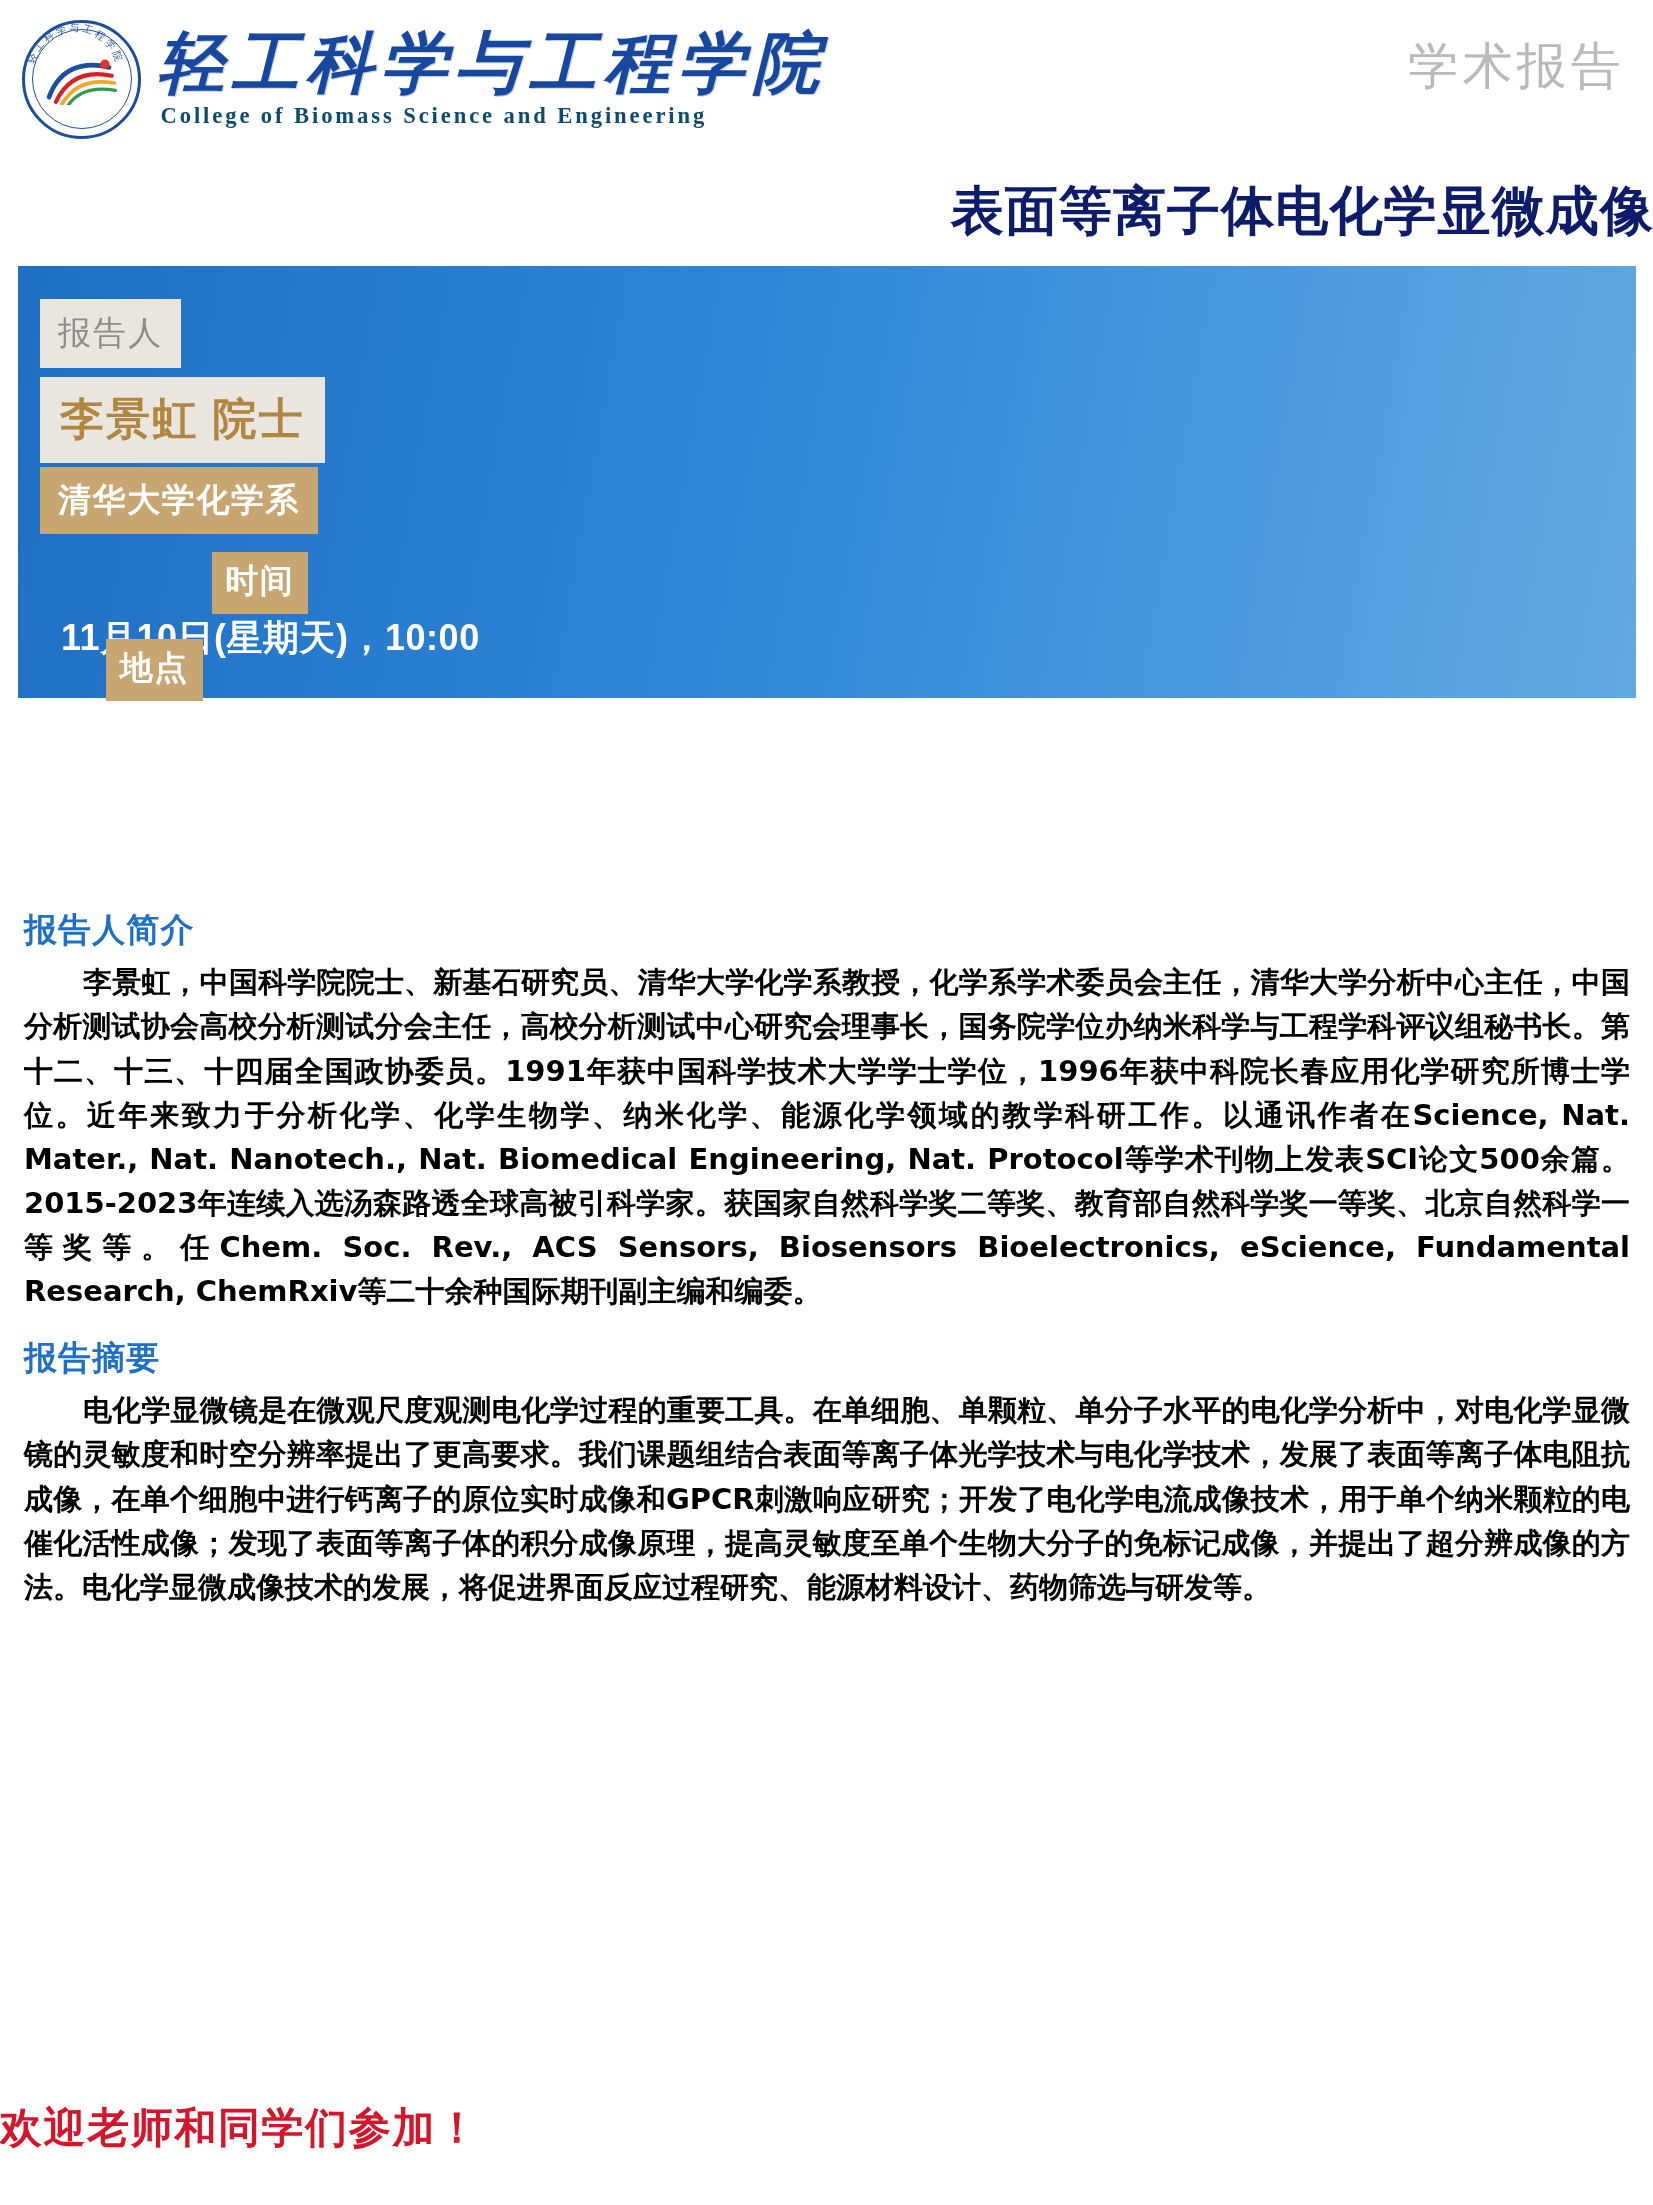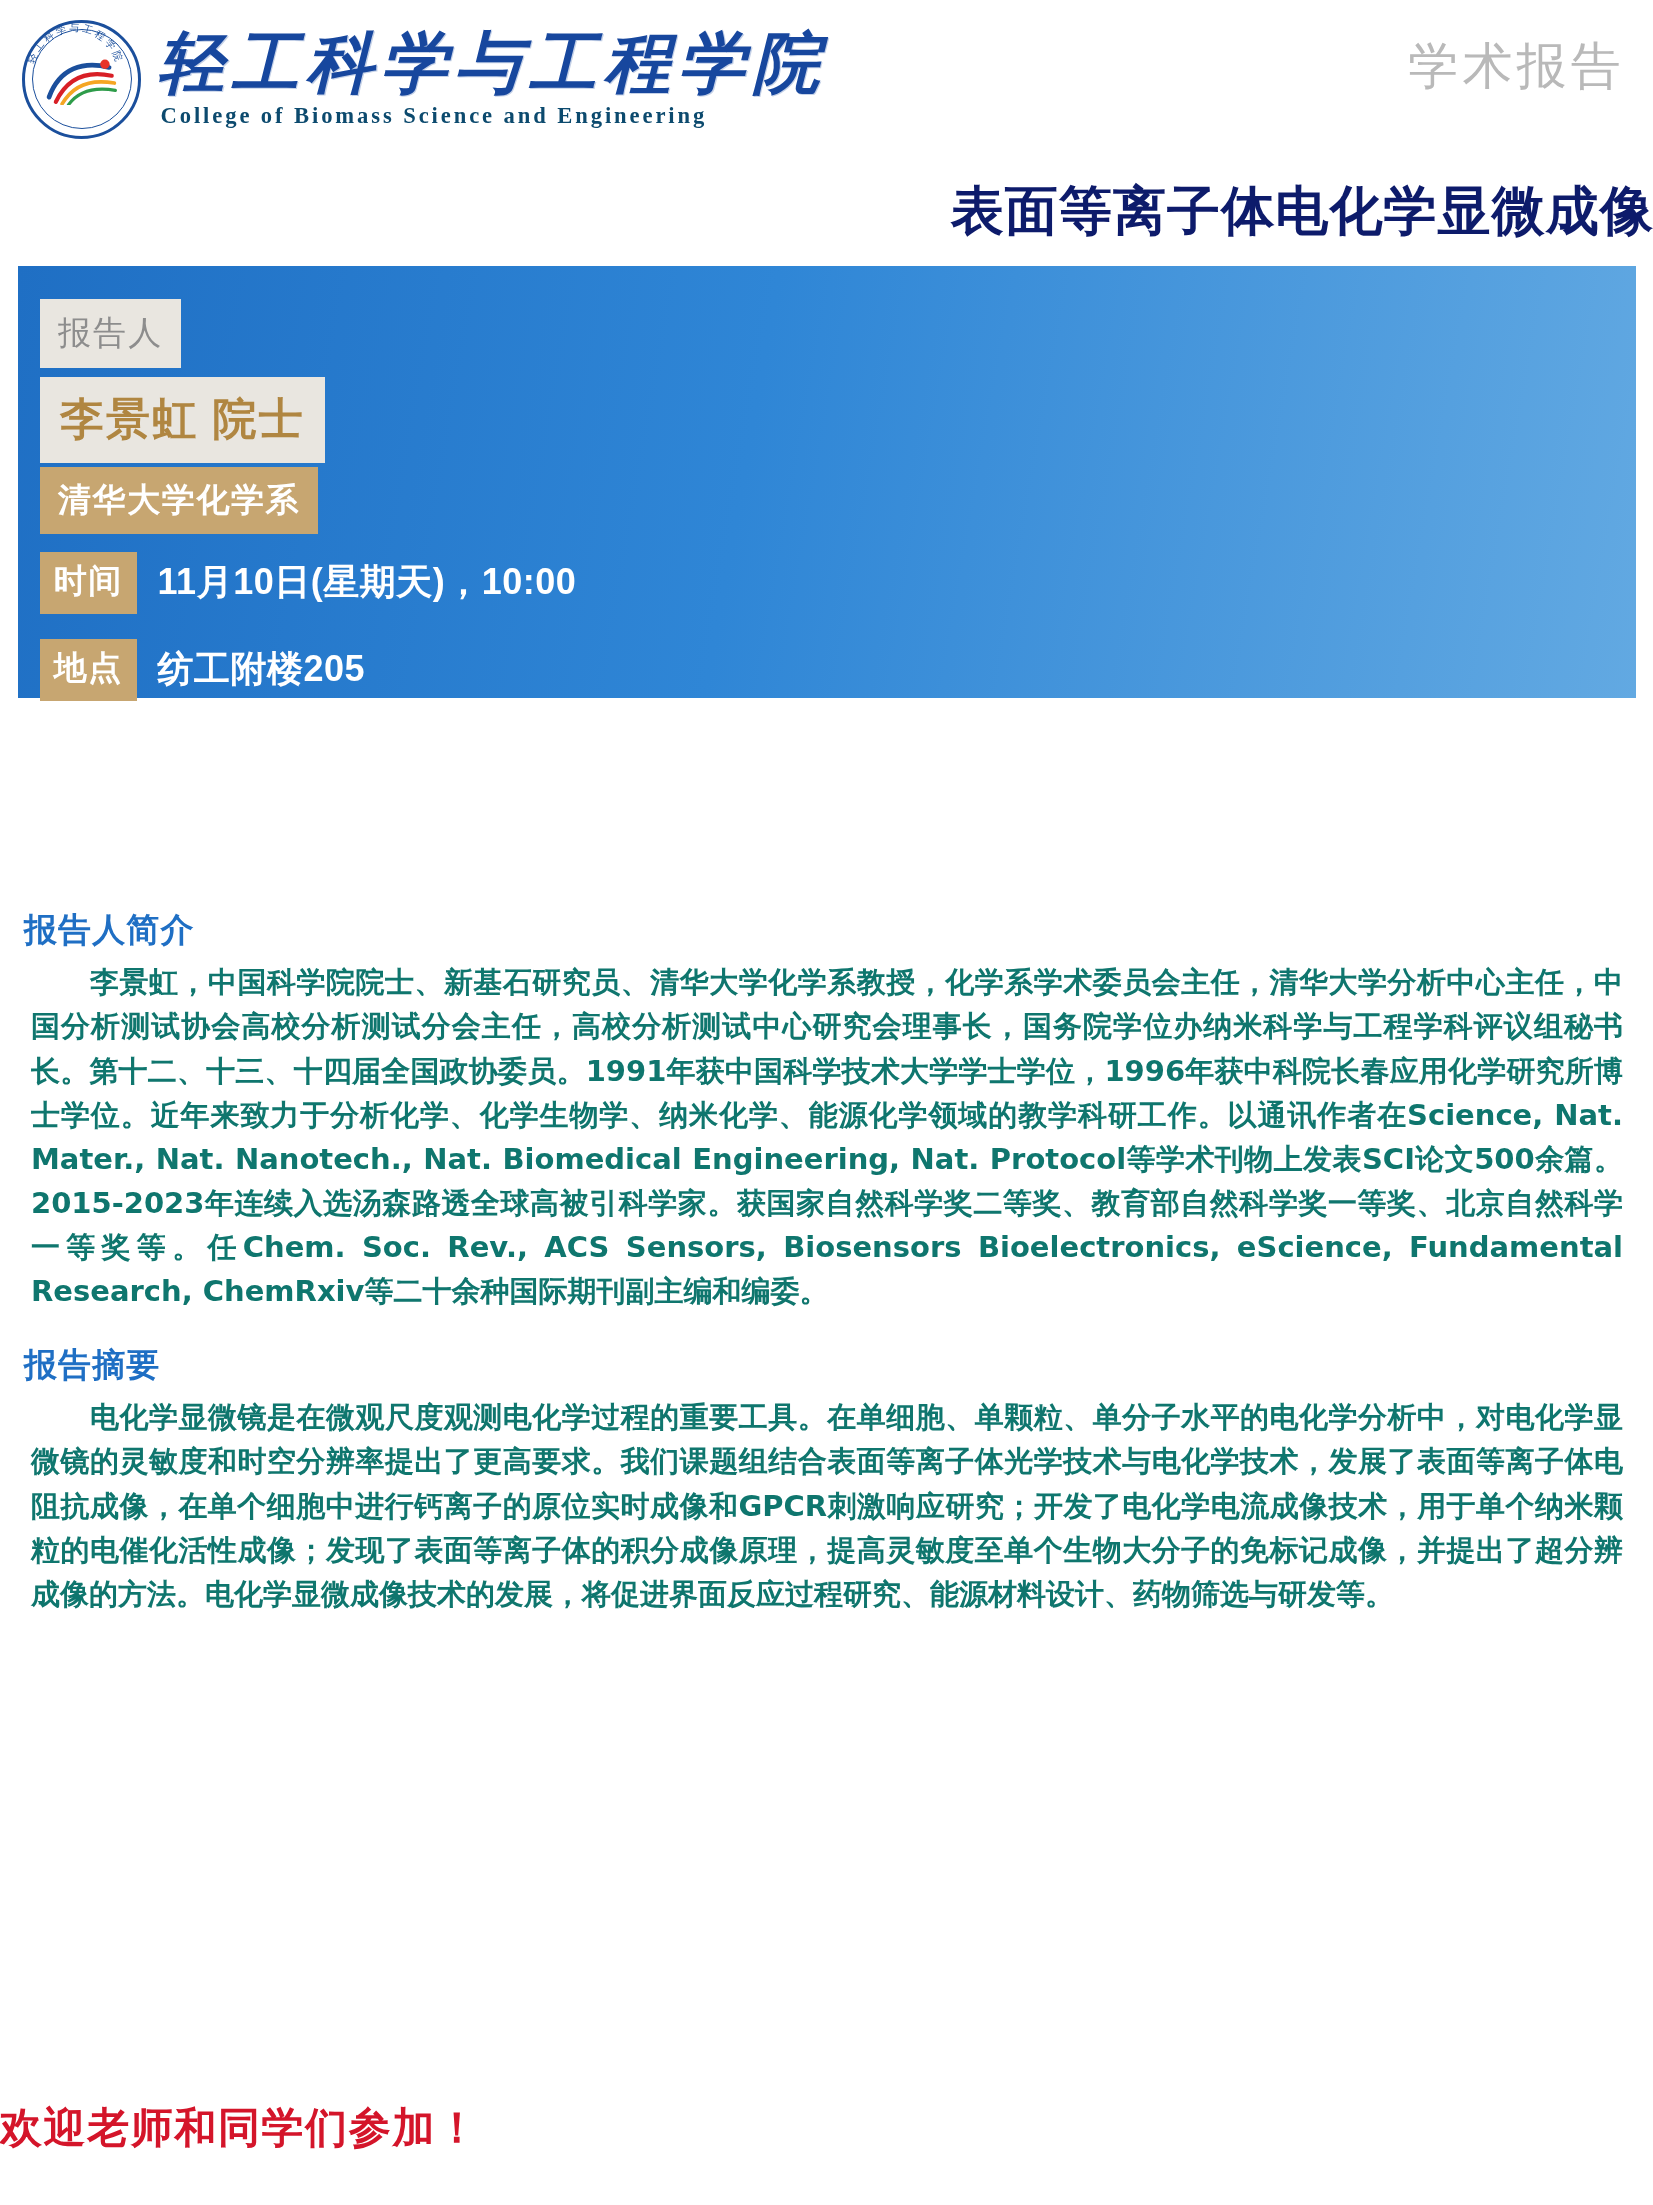--- a/index.html
+++ b/index.html
@@ -157,20 +157,21 @@
     font-size: 33px;
     font-weight: bold;
     padding: 10.5px 18px 11.6px 18px;
     letter-spacing: 1.6px;
   }
   .row {
     position: absolute;
     left: 22px;
     display: flex;
     align-items: center;
+    flex-direction: column;
   }
   .row-time { top: 286px; }
   .row-place { top: 373px; }
   .row-key {
     background: #c7a671;
     color: #ffffff;
     font-size: 33px;
     font-weight: bold;
     padding: 7.4px 13.7px 9.5px 13.7px;
     letter-spacing: 1.6px;
@@ -194,28 +195,28 @@
     padding: 0 24px;
   }
   .section-head {
     color: #1f6fc4;
     font-size: 33px;
     font-weight: bold;
     letter-spacing: 1.1px;
     margin: 0 0 7.4px 0;
   }
   .para {
-    color: #0f766e;
+    color: #000000;
     font-size: 29px;
     font-weight: bold;
     line-height: 1.52;
     text-align: justify;
     text-indent: 59px;
     letter-spacing: 0px;
-    margin: 7px;
+    margin: 0;
     font-family: "DejaVu Sans", "Liberation Sans", sans-serif;
   }
   .gap { height: 23px; }
   .footer-note {
     position: absolute;
     left: 0;
     top: 2100px;
     width: 1654px;
     color: #d4152a;
     font-size: 42px;

